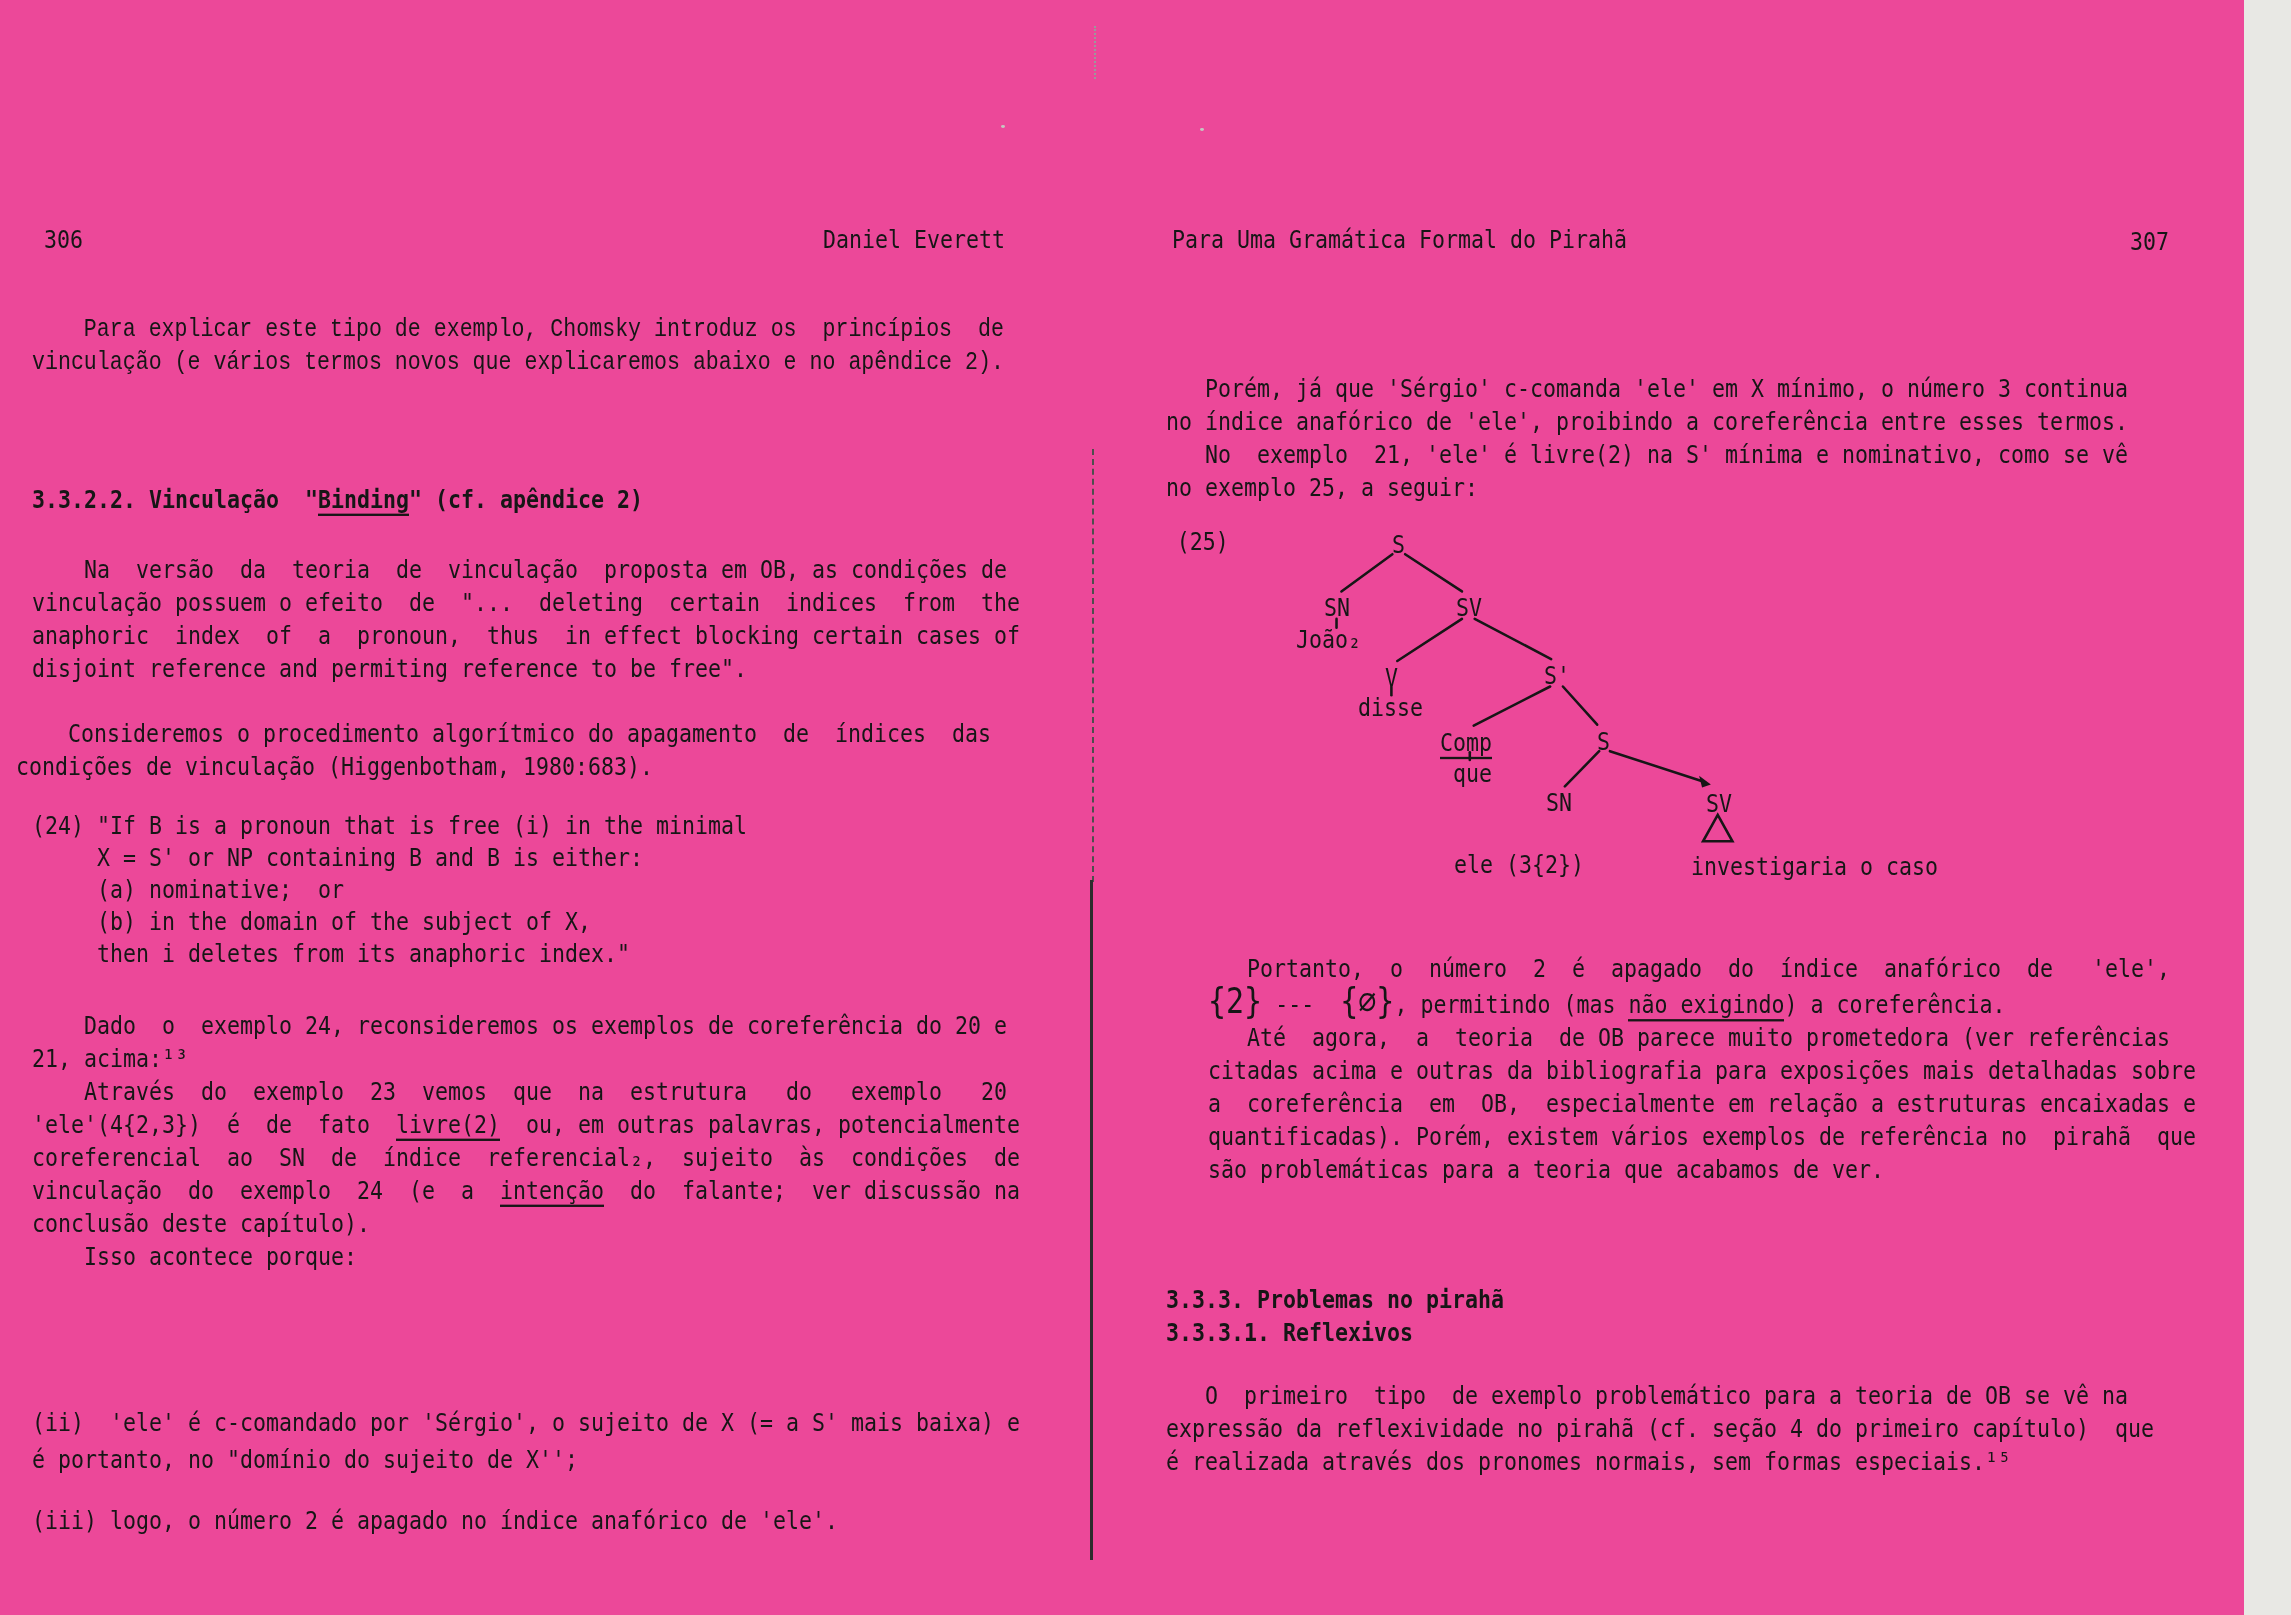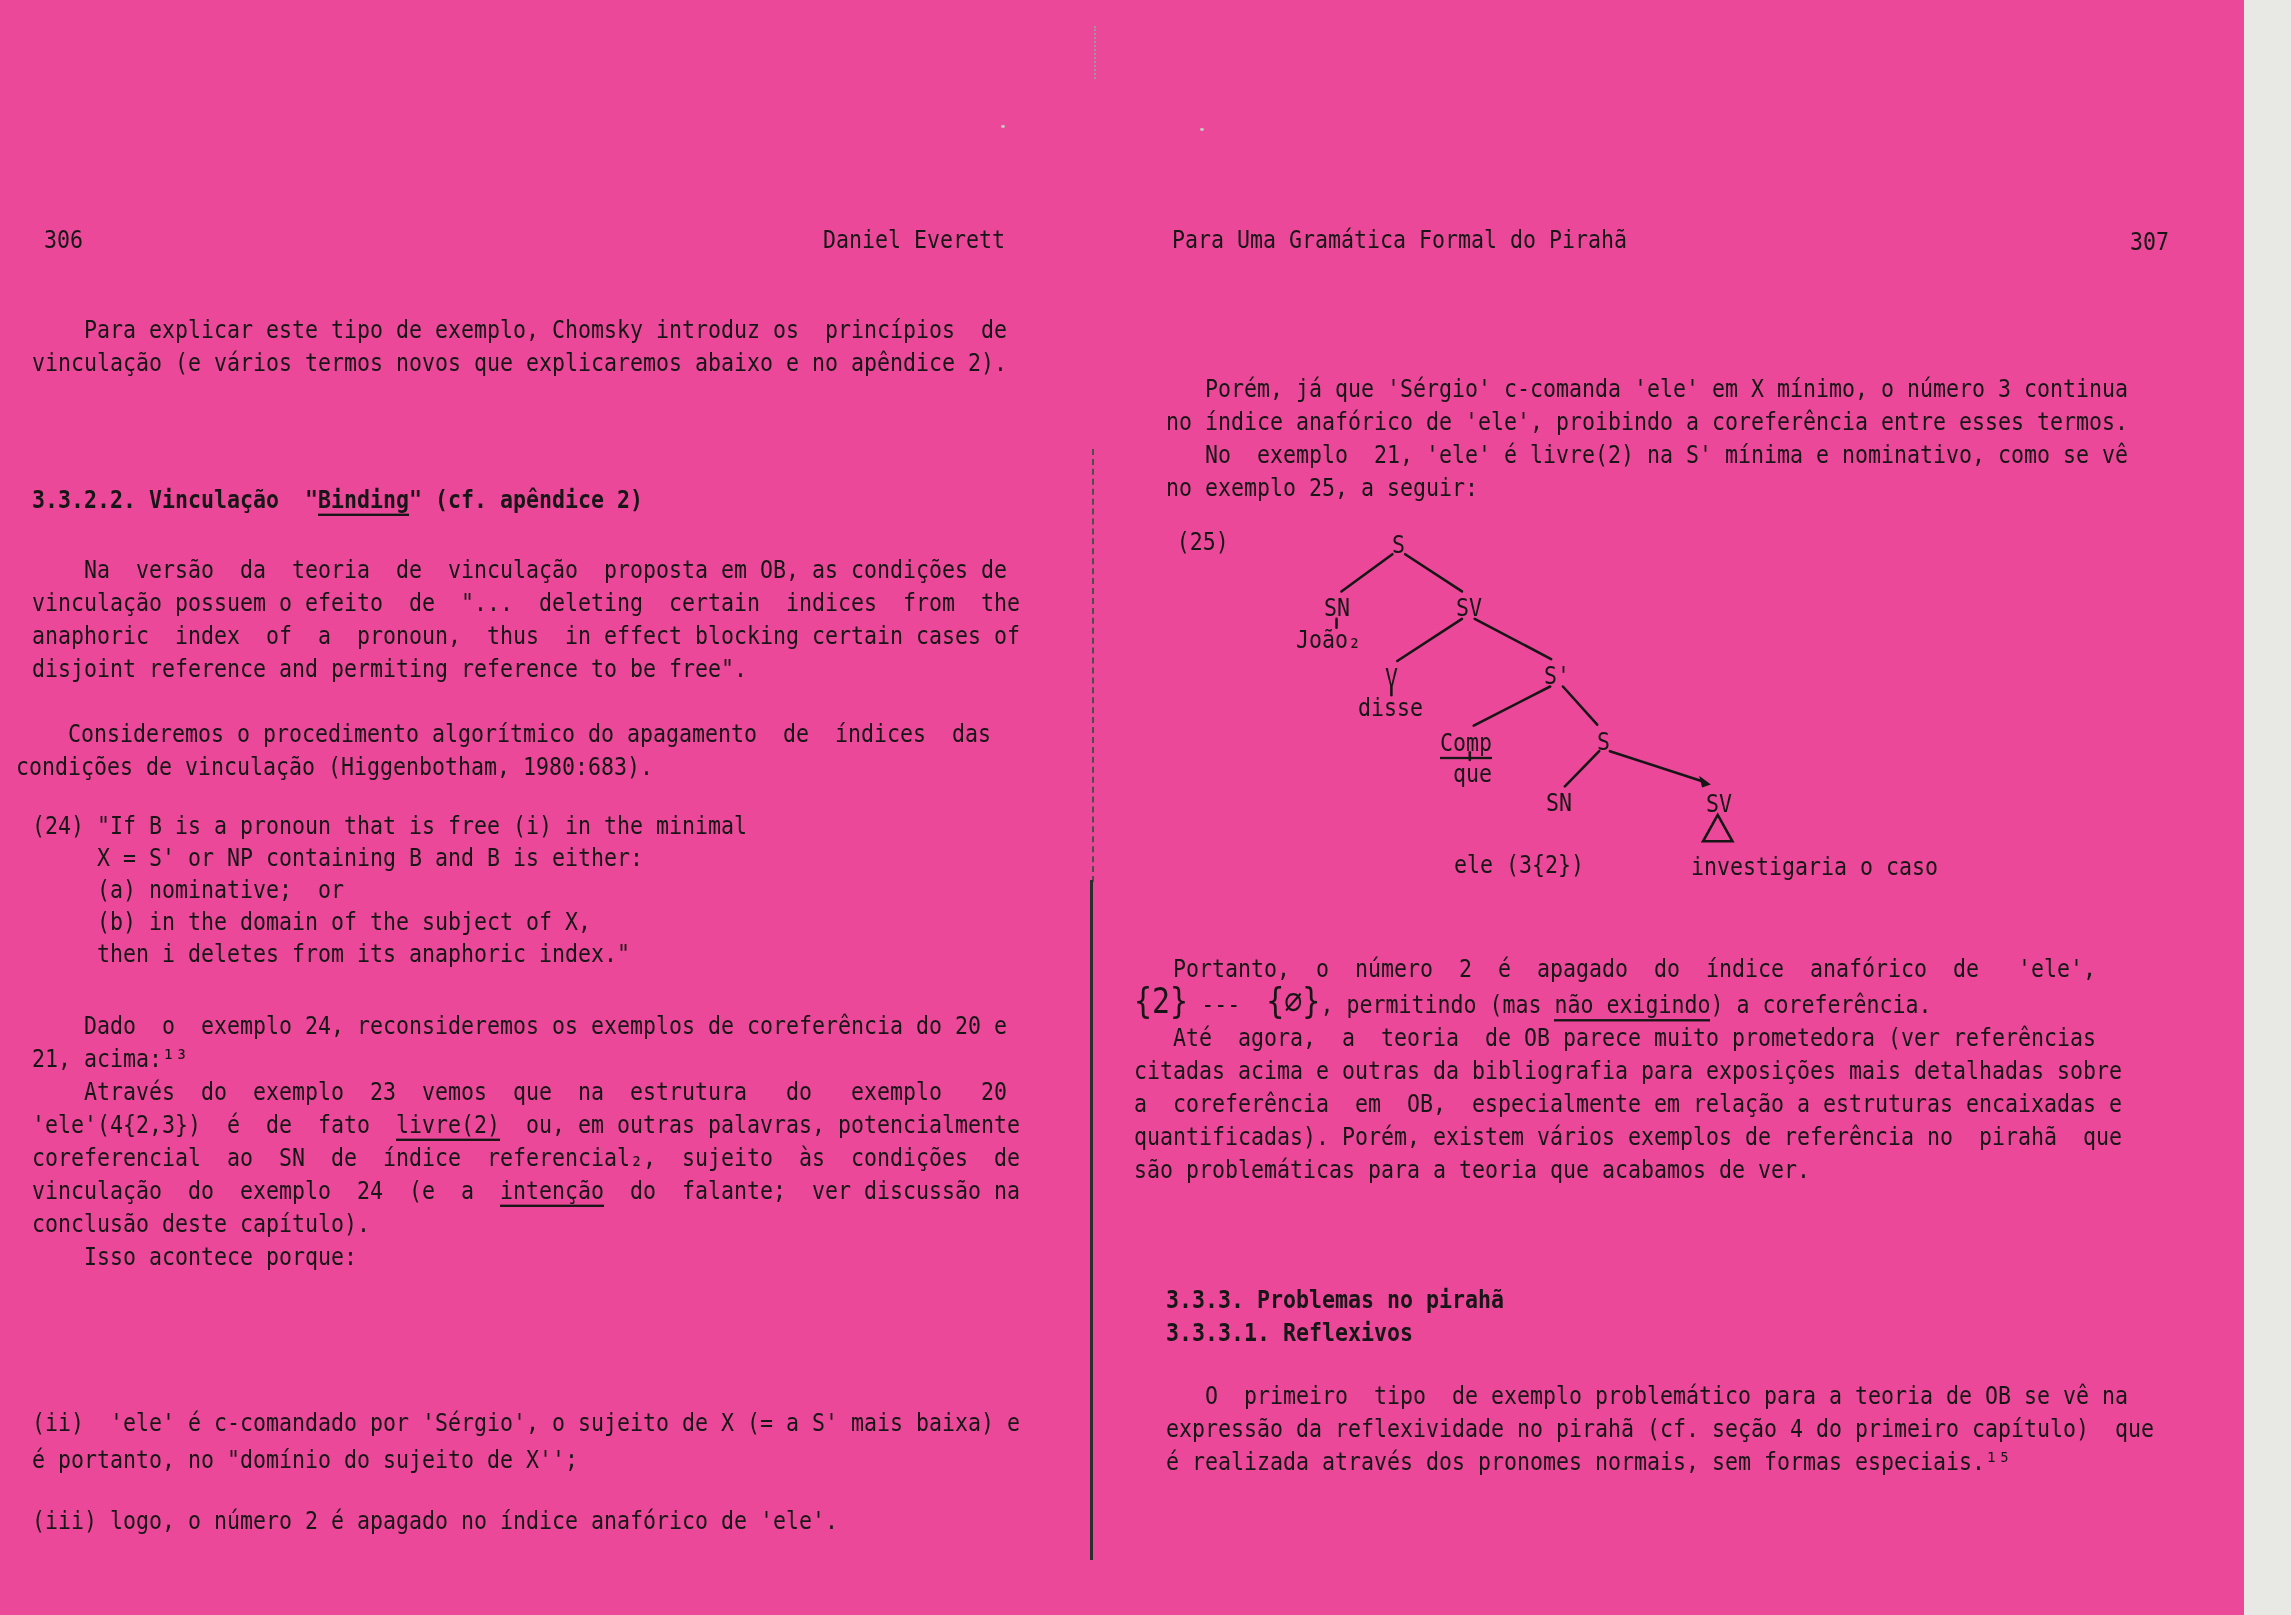--- a/index.html
+++ b/index.html
@@ -38,21 +38,21 @@
 
   <div class="gutter-dotted-top"></div>
   <div class="gutter-dash"></div>
   <div class="gutter-solid"></div>
   <div class="speck" style="left:1001px; top:125px;"></div>
   <div class="speck" style="left:1200px; top:128px;"></div>
 
   <div class="abs ln" style="left:44px; top:220px;">306</div>
   <div class="abs ln" style="left:823px; top:220px;">Daniel Everett</div>
 
-  <div class="abs" style="left:32px; top:310px;">
+  <div class="abs" style="left:32px; top:310px;font-family:Liberation Mono, monospace;">
     <div class="ln">    Para explicar este tipo de exemplo, Chomsky introduz os  princípios  de</div>
     <div class="ln">vinculação (e vários termos novos que explicaremos abaixo e no apêndice 2).</div>
   </div>
 
   <div class="abs" style="left:32px; top:480px;">
     <div class="ln b"><span>3.3.2.2. Vinculação  "</span><span class="u">Binding</span><span>" (cf. apêndice 2)</span></div>
   </div>
 
   <div class="abs" style="left:32px; top:550px;">
     <div class="ln">    Na  versão  da  teoria  de  vinculação  proposta em OB, as condições de</div>
@@ -133,21 +133,21 @@
     <span class="tl" style="left:378px; top:147px;">S'</span>
     <span class="tl u" style="left:274px; top:214px;">Comp</span>
     <span class="tl" style="left:287px; top:245px;">que</span>
     <span class="tl" style="left:431px; top:213px;">S</span>
     <span class="tl" style="left:380px; top:274px;">SN</span>
     <span class="tl" style="left:540px; top:275px;">SV</span>
     <span class="tl" style="left:288px; top:336px;">ele (3{2})</span>
     <span class="tl" style="left:525px; top:338px;">investigaria o caso</span>
   </div>
 
-  <div class="abs" style="left:1134px; top:949px;">
+  <div class="abs" style="left:1208px; top:949px;">
     <div class="ln">   Portanto,  o  número  2  é  apagado  do  índice  anafórico  de   'ele',</div>
     <div class="ln"><span class="brace">{2}</span><span> ---  </span><span class="brace">{∅}</span><span>, permitindo (mas </span><span class="u">não exigindo</span><span>) a coreferência.</span></div>
     <div class="ln">   Até  agora,  a  teoria  de OB parece muito prometedora (ver referências</div>
     <div class="ln">citadas acima e outras da bibliografia para exposições mais detalhadas sobre</div>
     <div class="ln">a  coreferência  em  OB,  especialmente em relação a estruturas encaixadas e</div>
     <div class="ln">quantificadas). Porém, existem vários exemplos de referência no  pirahã  que</div>
     <div class="ln">são problemáticas para a teoria que acabamos de ver.</div>
   </div>
 
   <div class="abs" style="left:1166px; top:1280px;">

